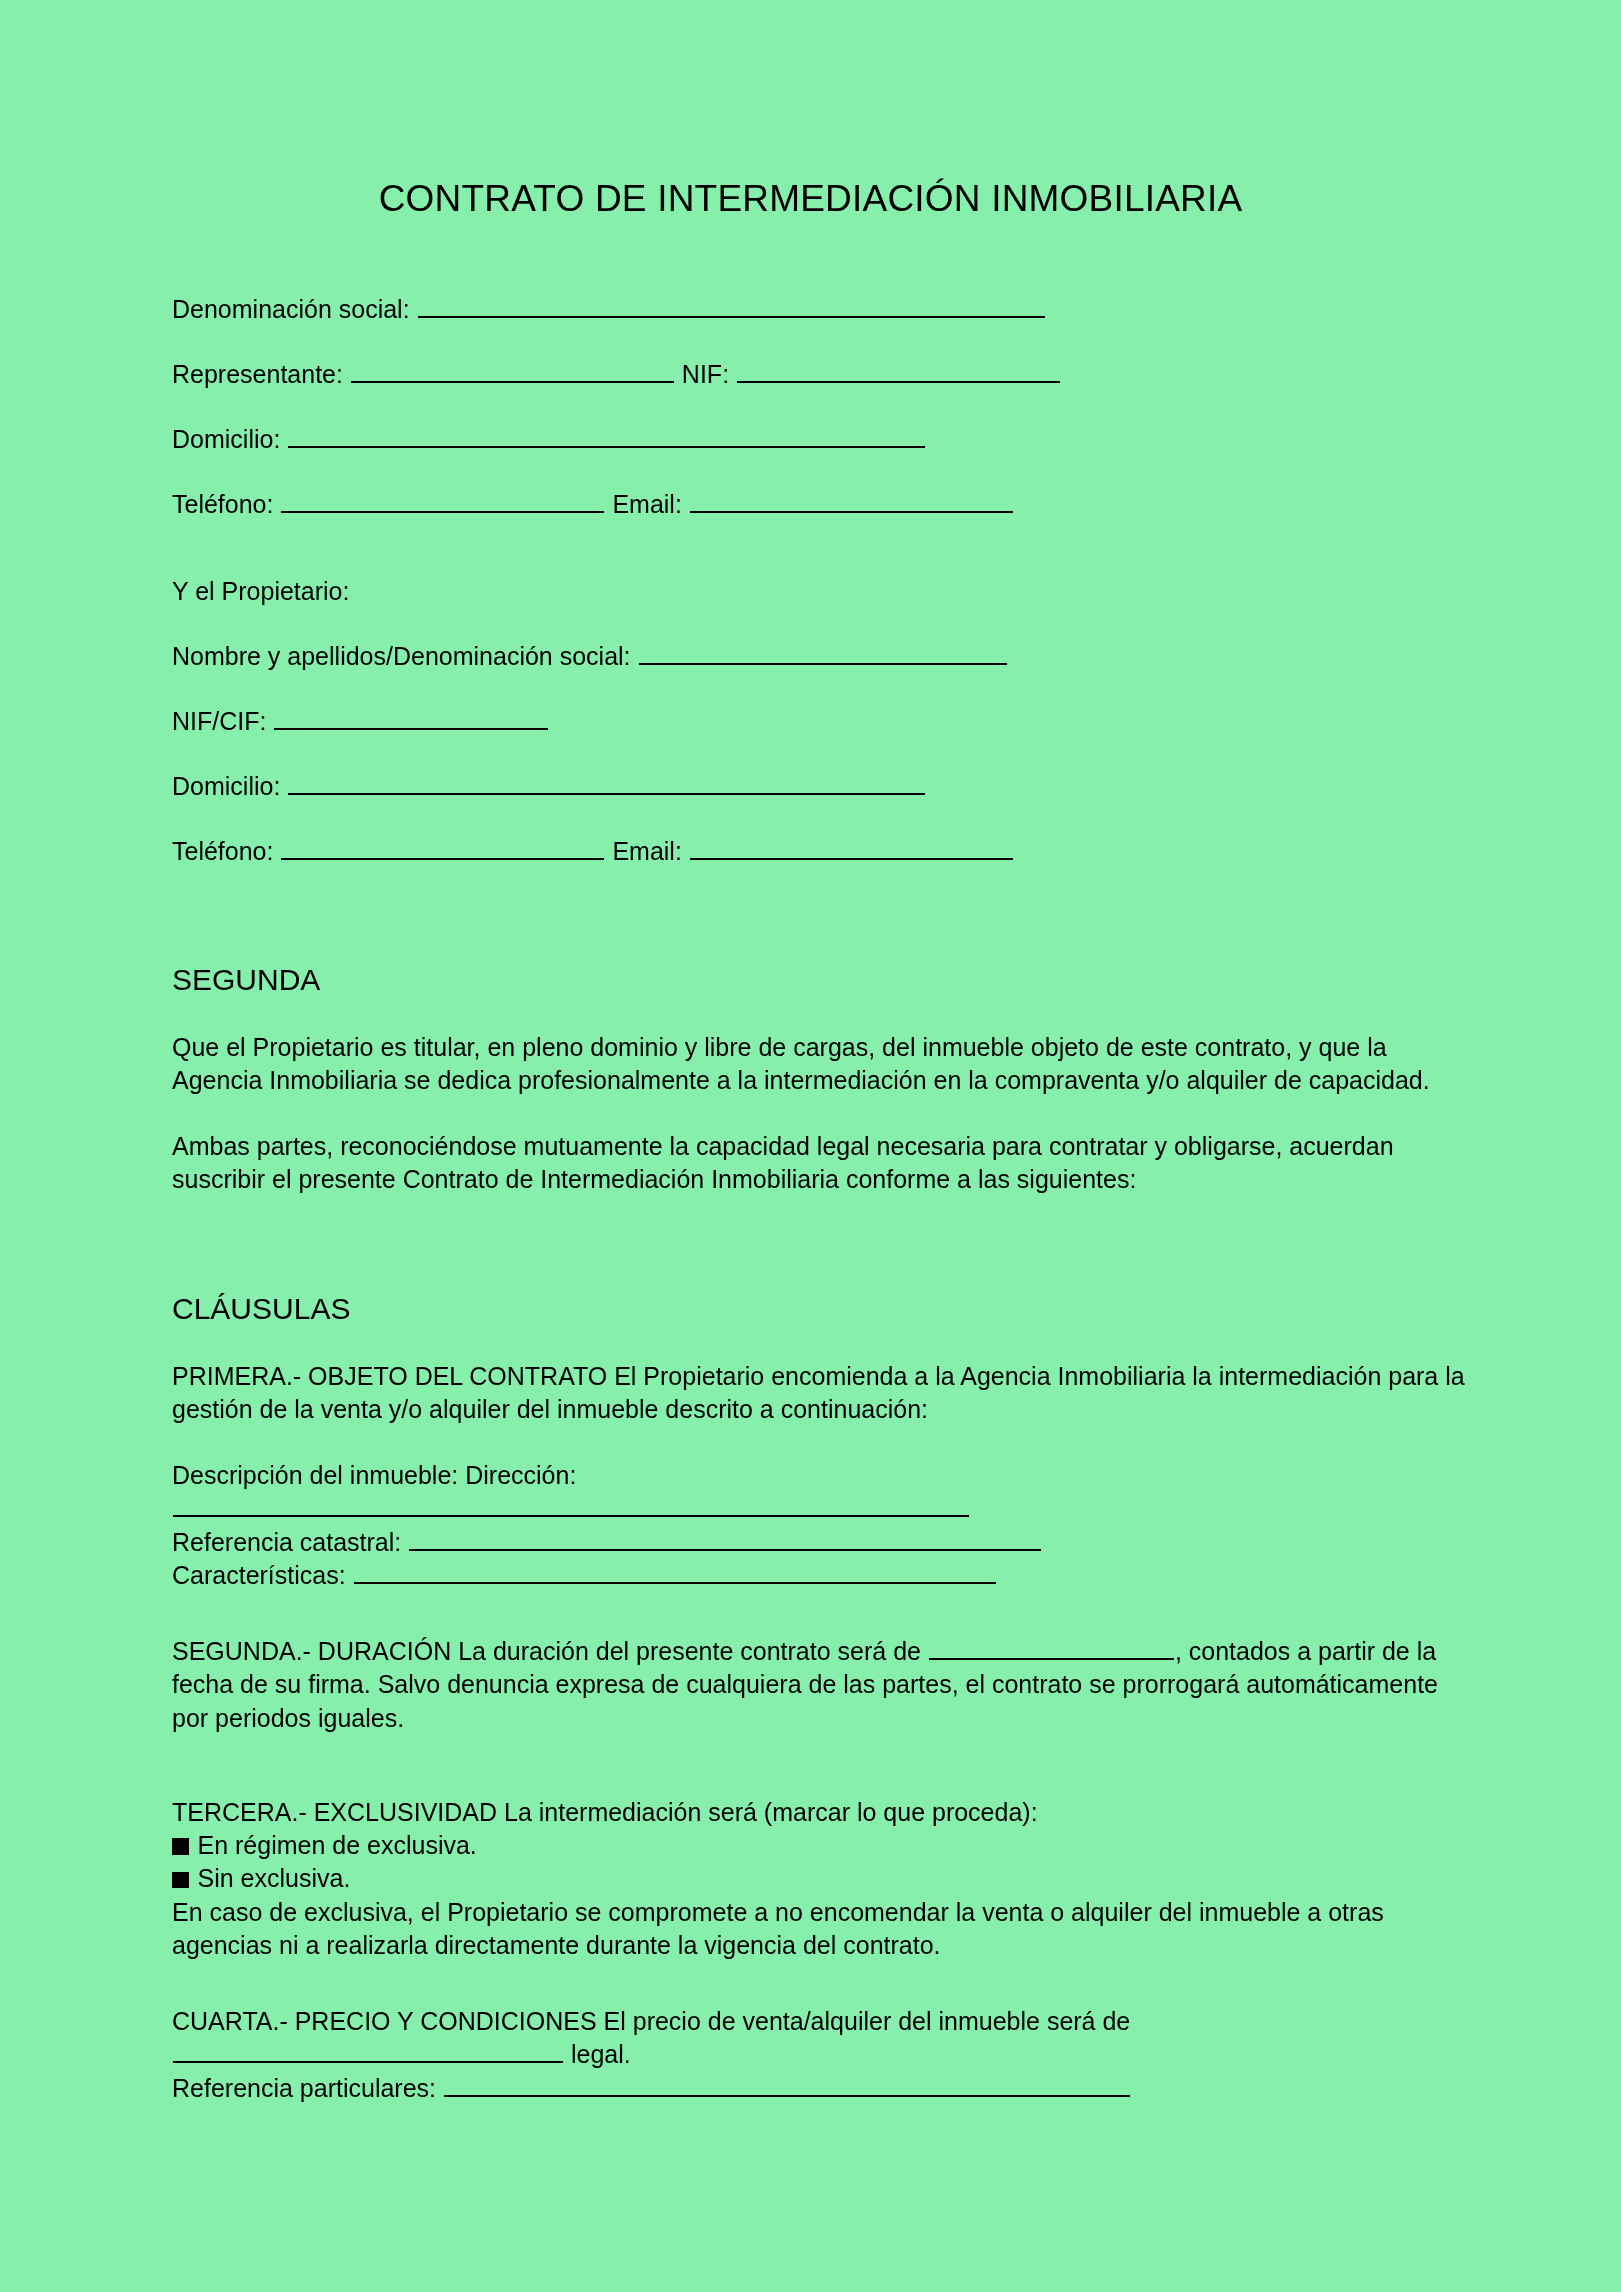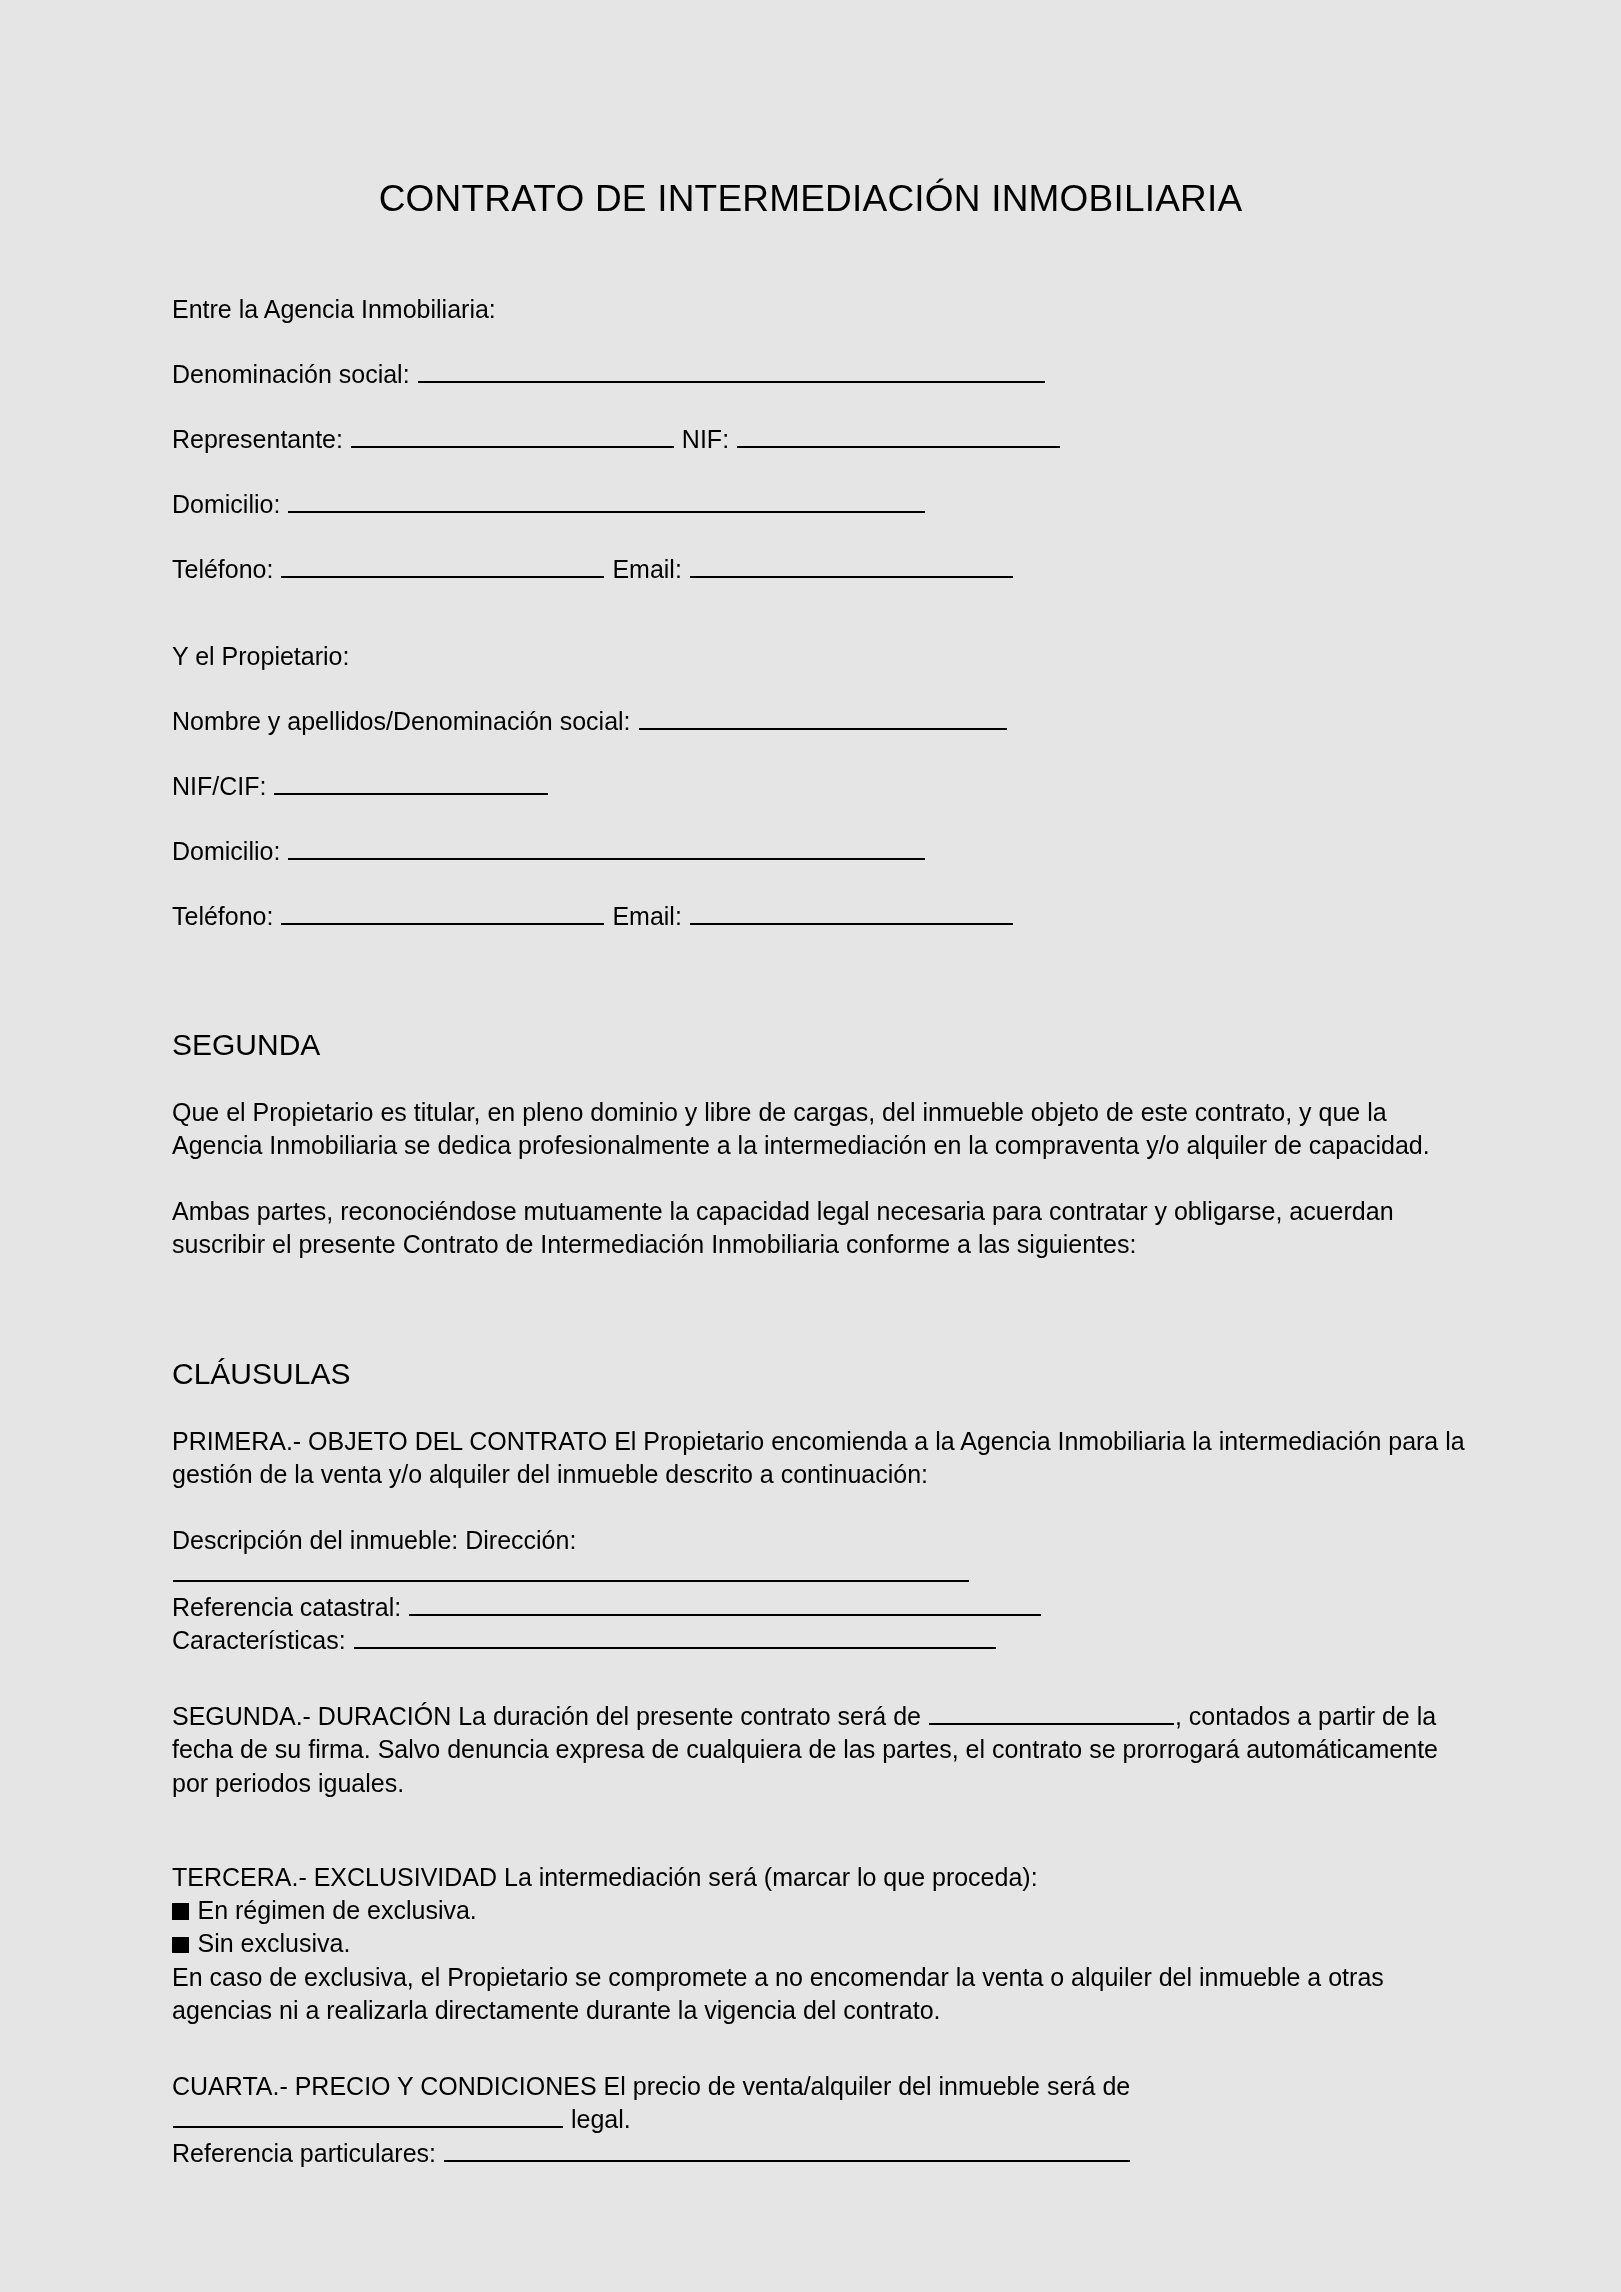--- a/index.html
+++ b/index.html
@@ -9,21 +9,21 @@
     background: #ffffff;
   }
   body {
     font-family: "Liberation Sans", sans-serif;
     color: #000000;
   }
   .page {
     position: relative;
     width: 1621px;
     height: 2293px;
-    background: #e5e5e5;
+    background: #86efac;
     margin: 0 auto;
     overflow: hidden;
     box-sizing: border-box;
   }
   .doc-title {
     position: absolute;
     top: 153px;
     left: 0;
     width: 1621px;
     text-align: center;
@@ -101,21 +101,20 @@
 </style>
 </head>
 <body>
 
 <div class="page">
 
   <h1 class="doc-title">CONTRATO DE INTERMEDIACIÓN INMOBILIARIA</h1>
 
   <div class="body-wrap">
 
-    <p class="fld">Entre la Agencia Inmobiliaria:</p>
 
     <p class="fld"><span>Denominación social:</span> <span class="ul ul-full"></span></p>
 
     <p class="fld"><span>Representante:</span> <span class="ul ul-mid"></span> <span>NIF:</span> <span class="ul ul-mid"></span></p>
 
     <p class="fld"><span>Domicilio:</span> <span class="ul ul-addr"></span></p>
 
     <p class="fld"><span>Teléfono:</span> <span class="ul ul-mid"></span> <span>Email:</span> <span class="ul ul-mid"></span></p>
 
     <div class="gap-block"></div>

